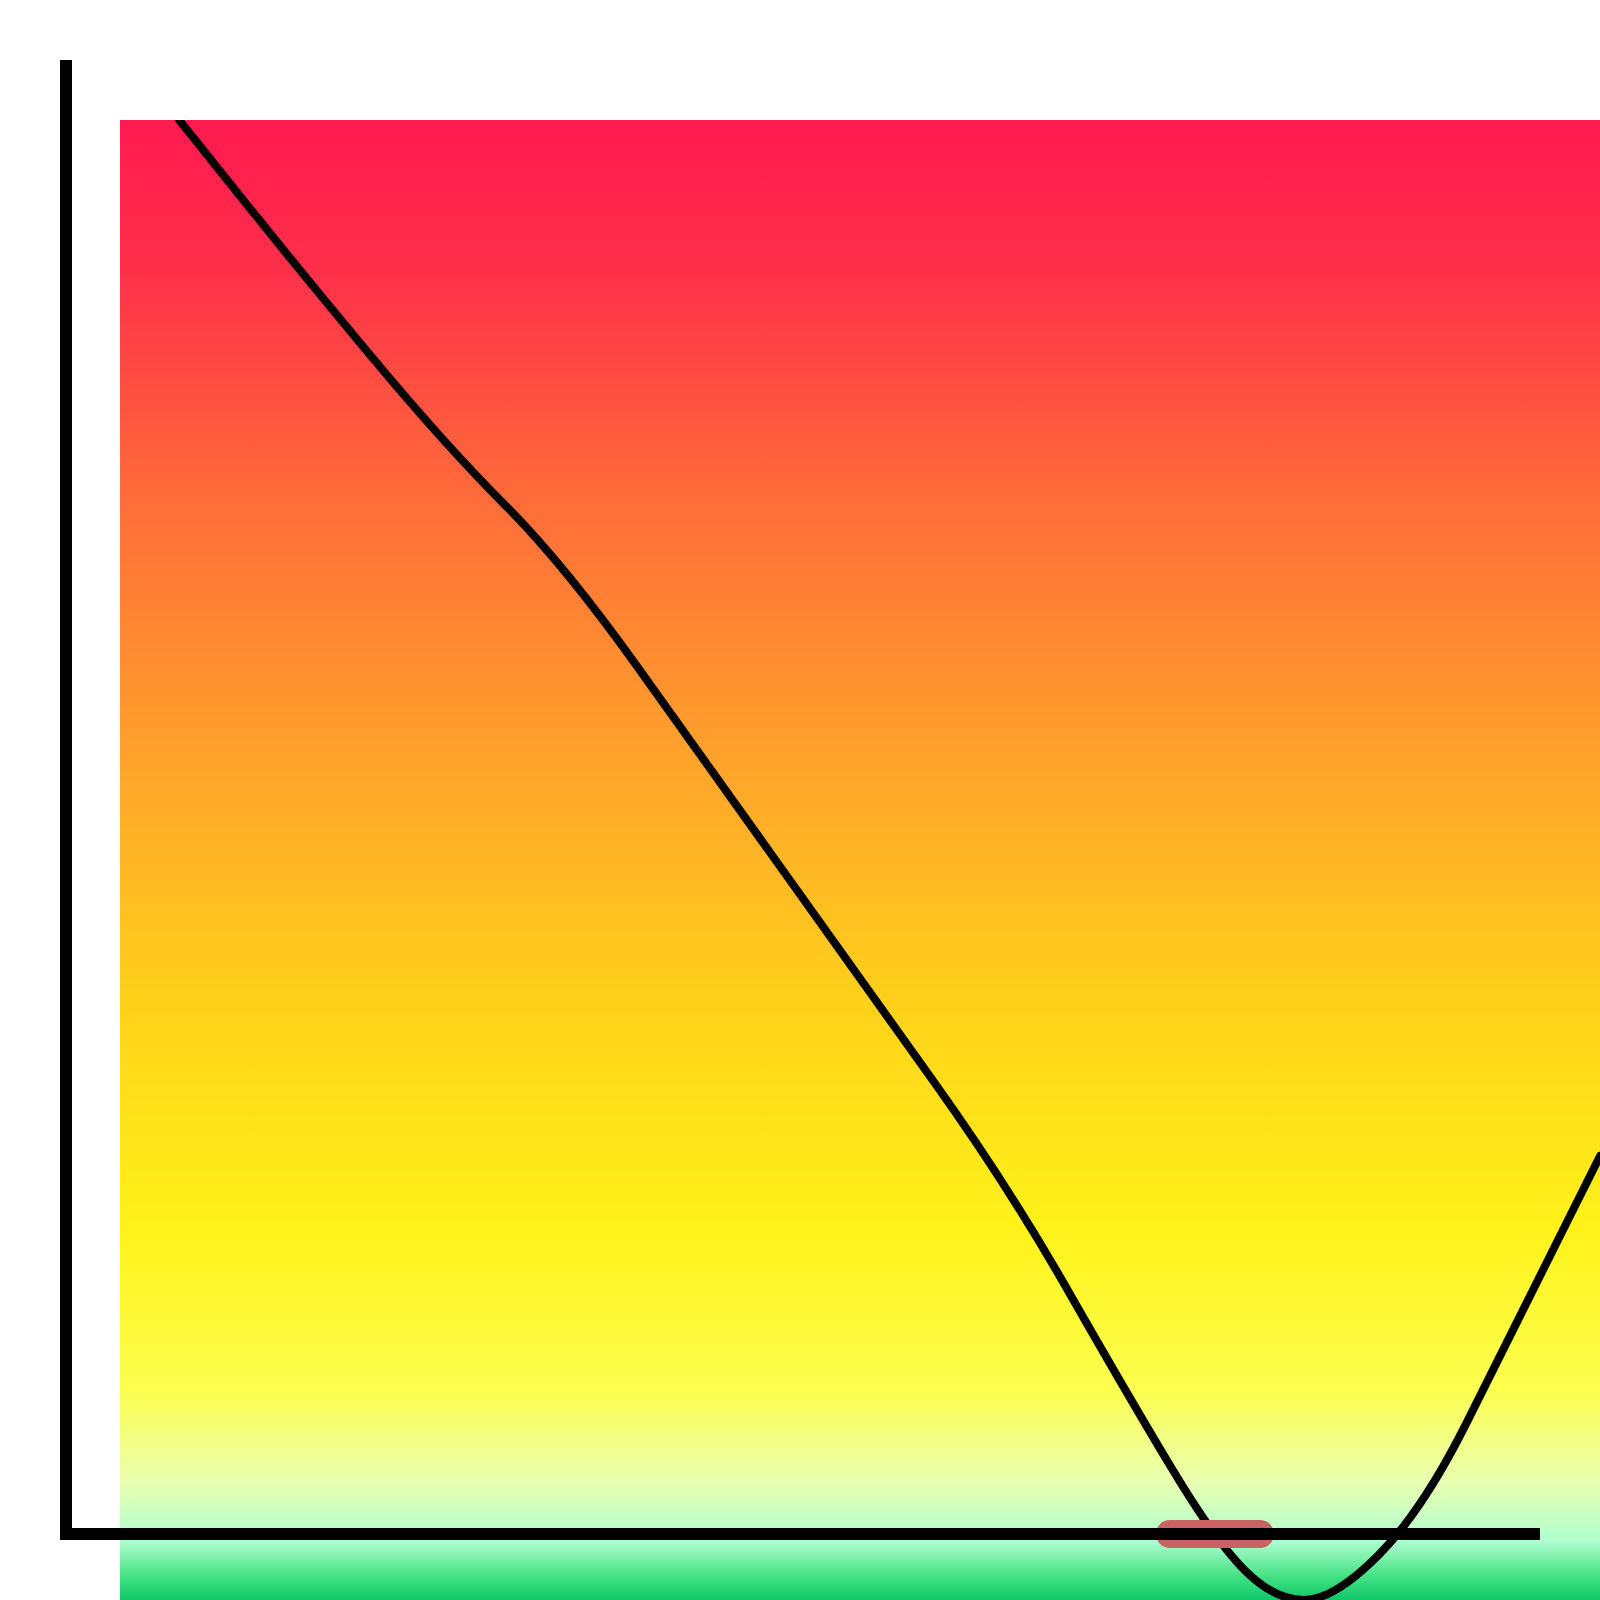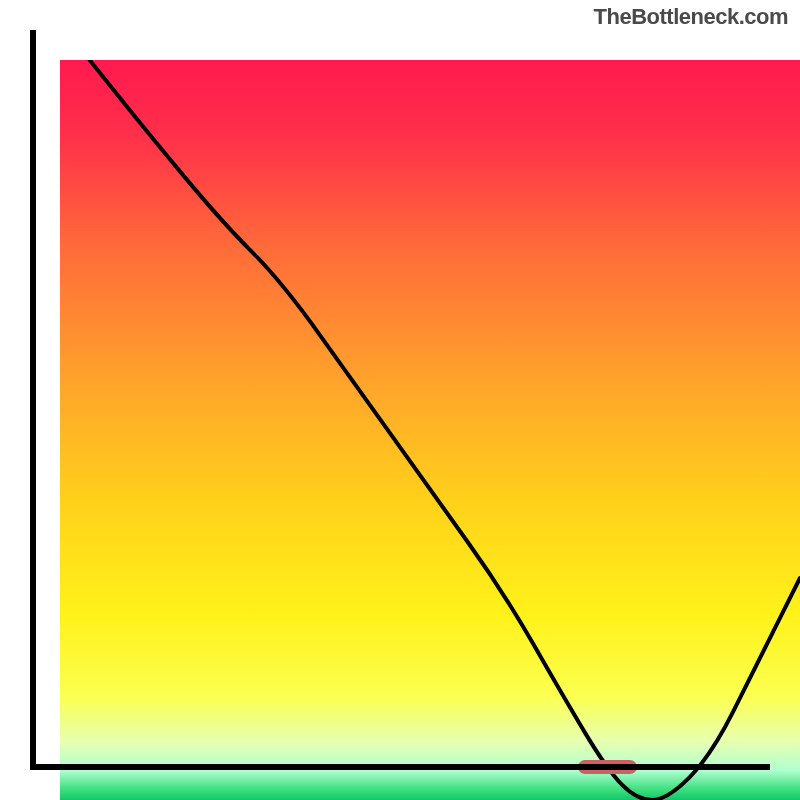--- a/index.html
+++ b/index.html
@@ -66,21 +66,20 @@
     border-radius: 7px;
     background: #c96262;
     z-index: 4;
   }
 </style>
 </head>
 <body>
 
 <div class="chart-container">
 
-  <div class="watermark">TheBottleneck.com</div>
 
   <div class="plot-area">
     <svg class="plot-svg" viewBox="0 0 740 740" preserveAspectRatio="none">
       <defs>
         <linearGradient id="bg-grad" x1="0" y1="0" x2="0" y2="1">
         <stop offset="0%" stop-color="#ff1a4f"></stop>
             <stop offset="10%" stop-color="#ff2f4a"></stop>
             <stop offset="25%" stop-color="#ff6a3a"></stop>
             <stop offset="45%" stop-color="#ffa82a"></stop>
             <stop offset="60%" stop-color="#ffd21a"></stop>

